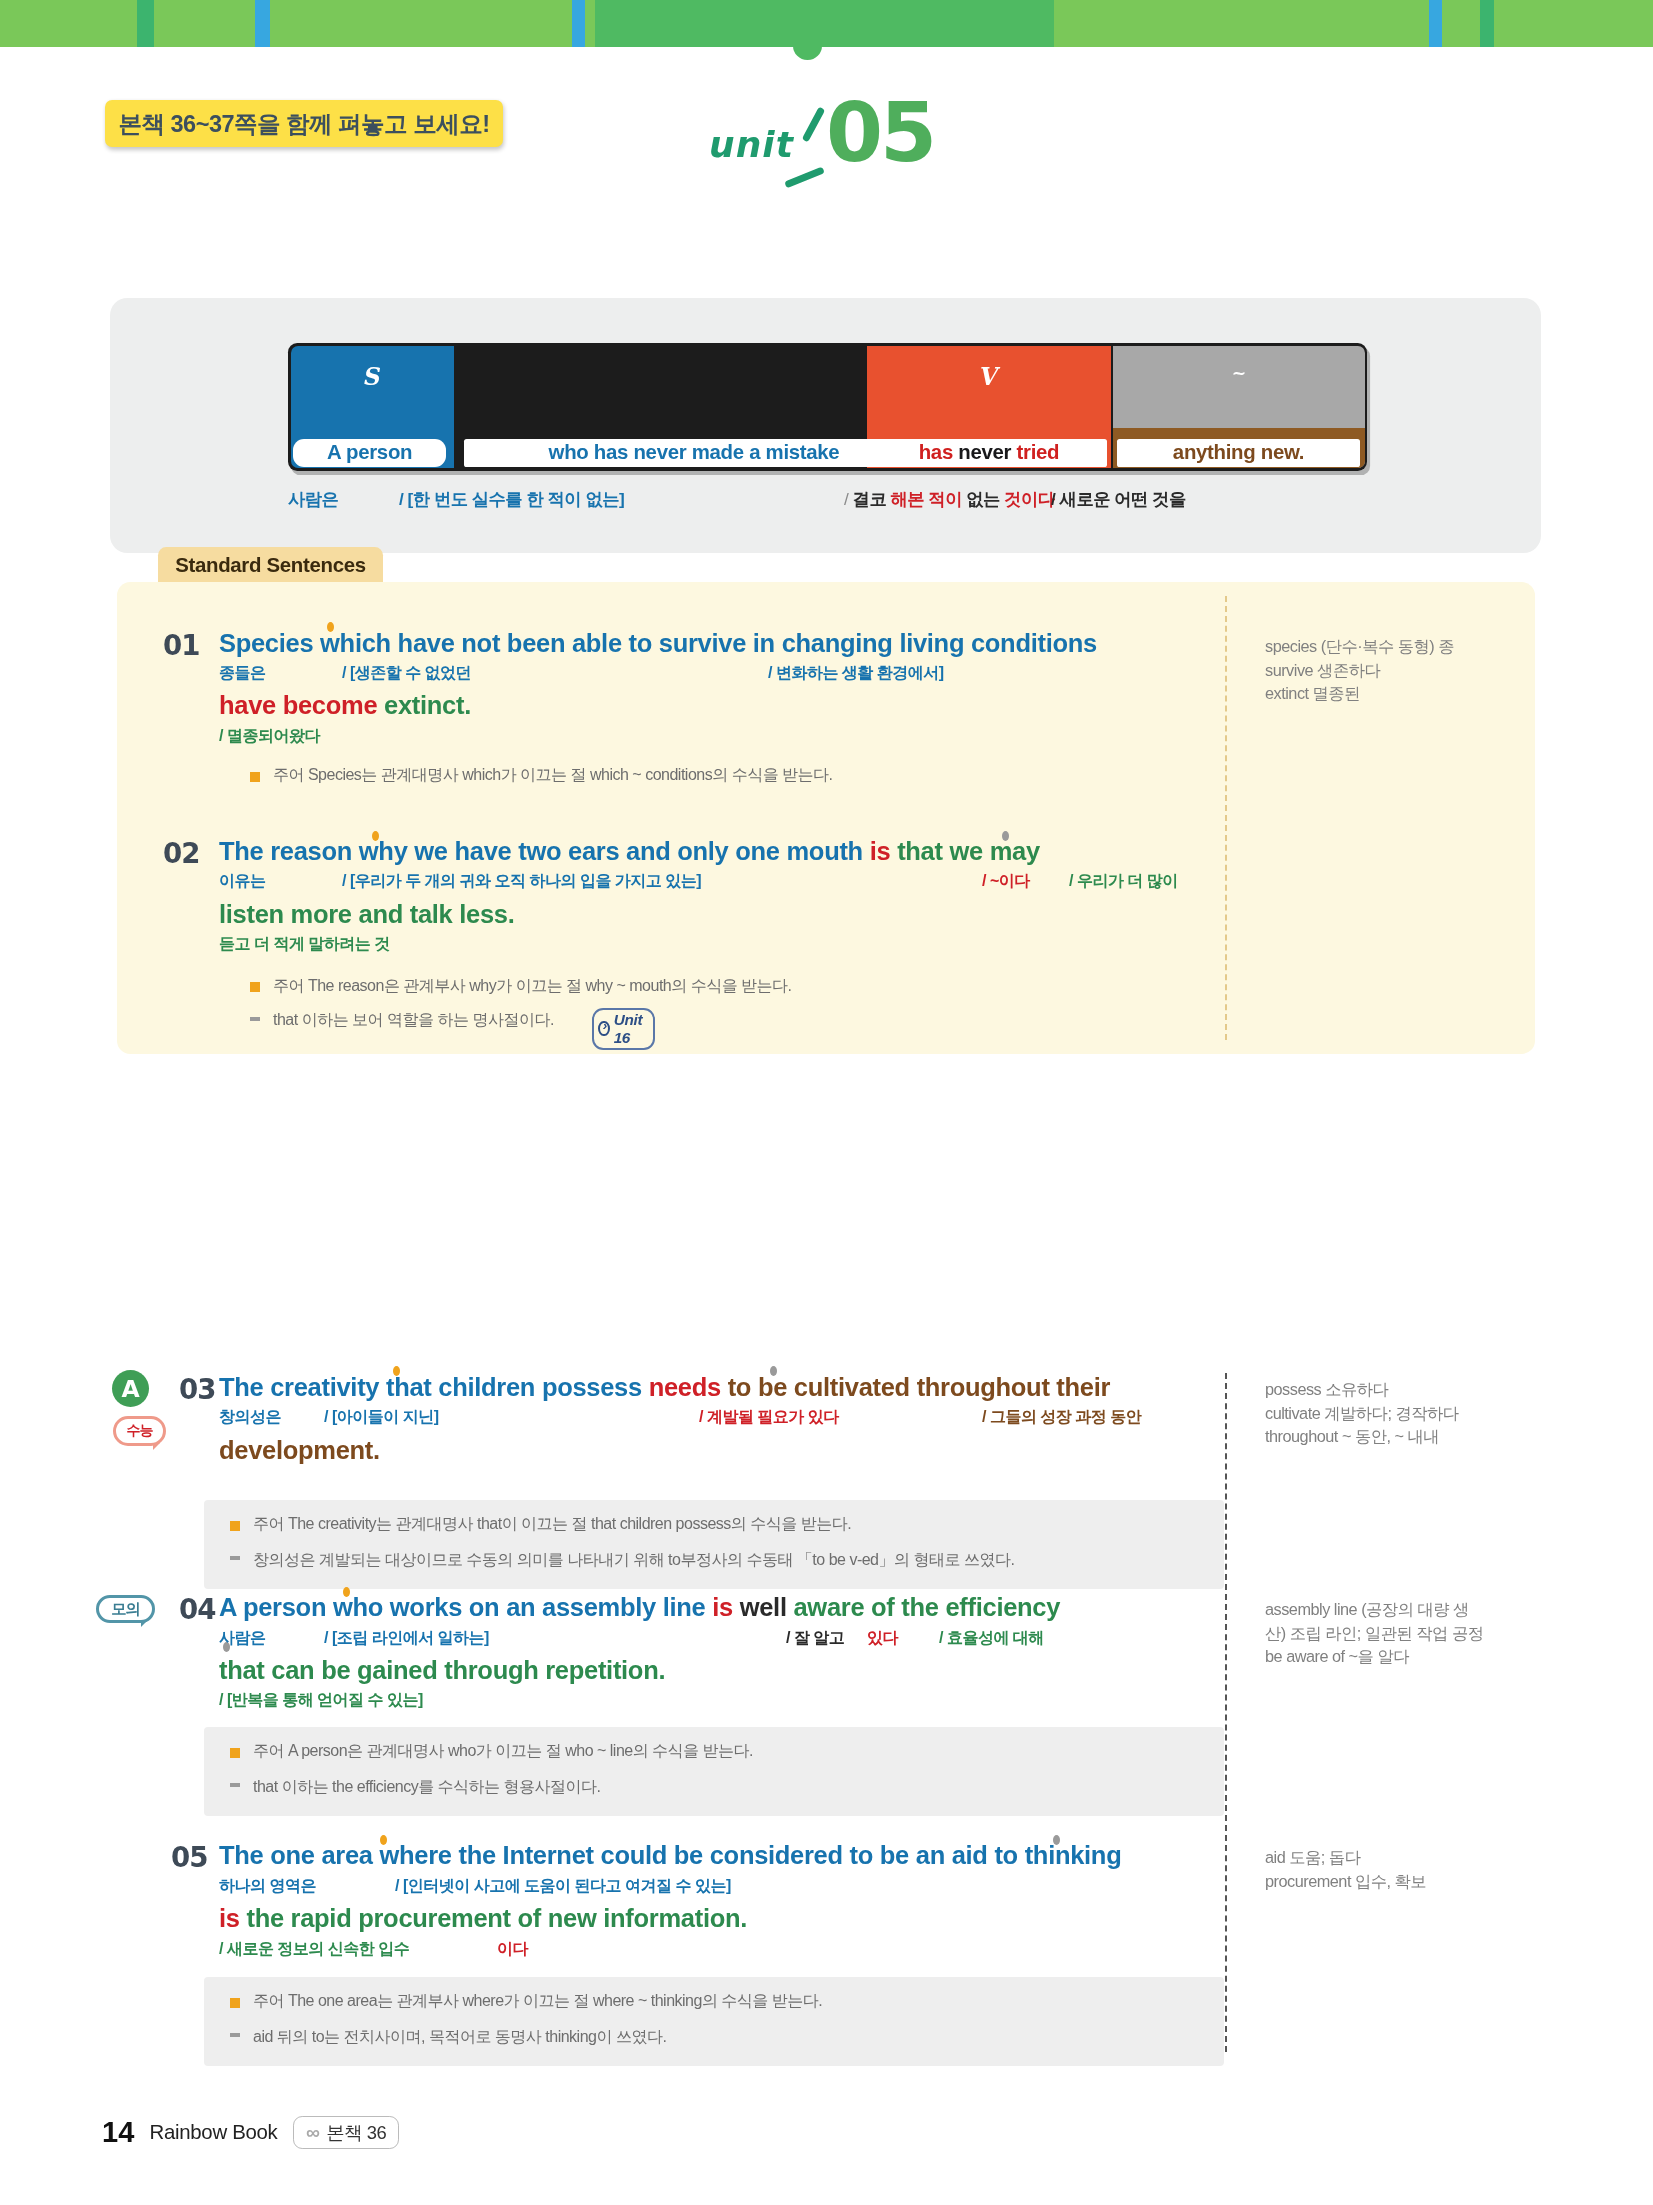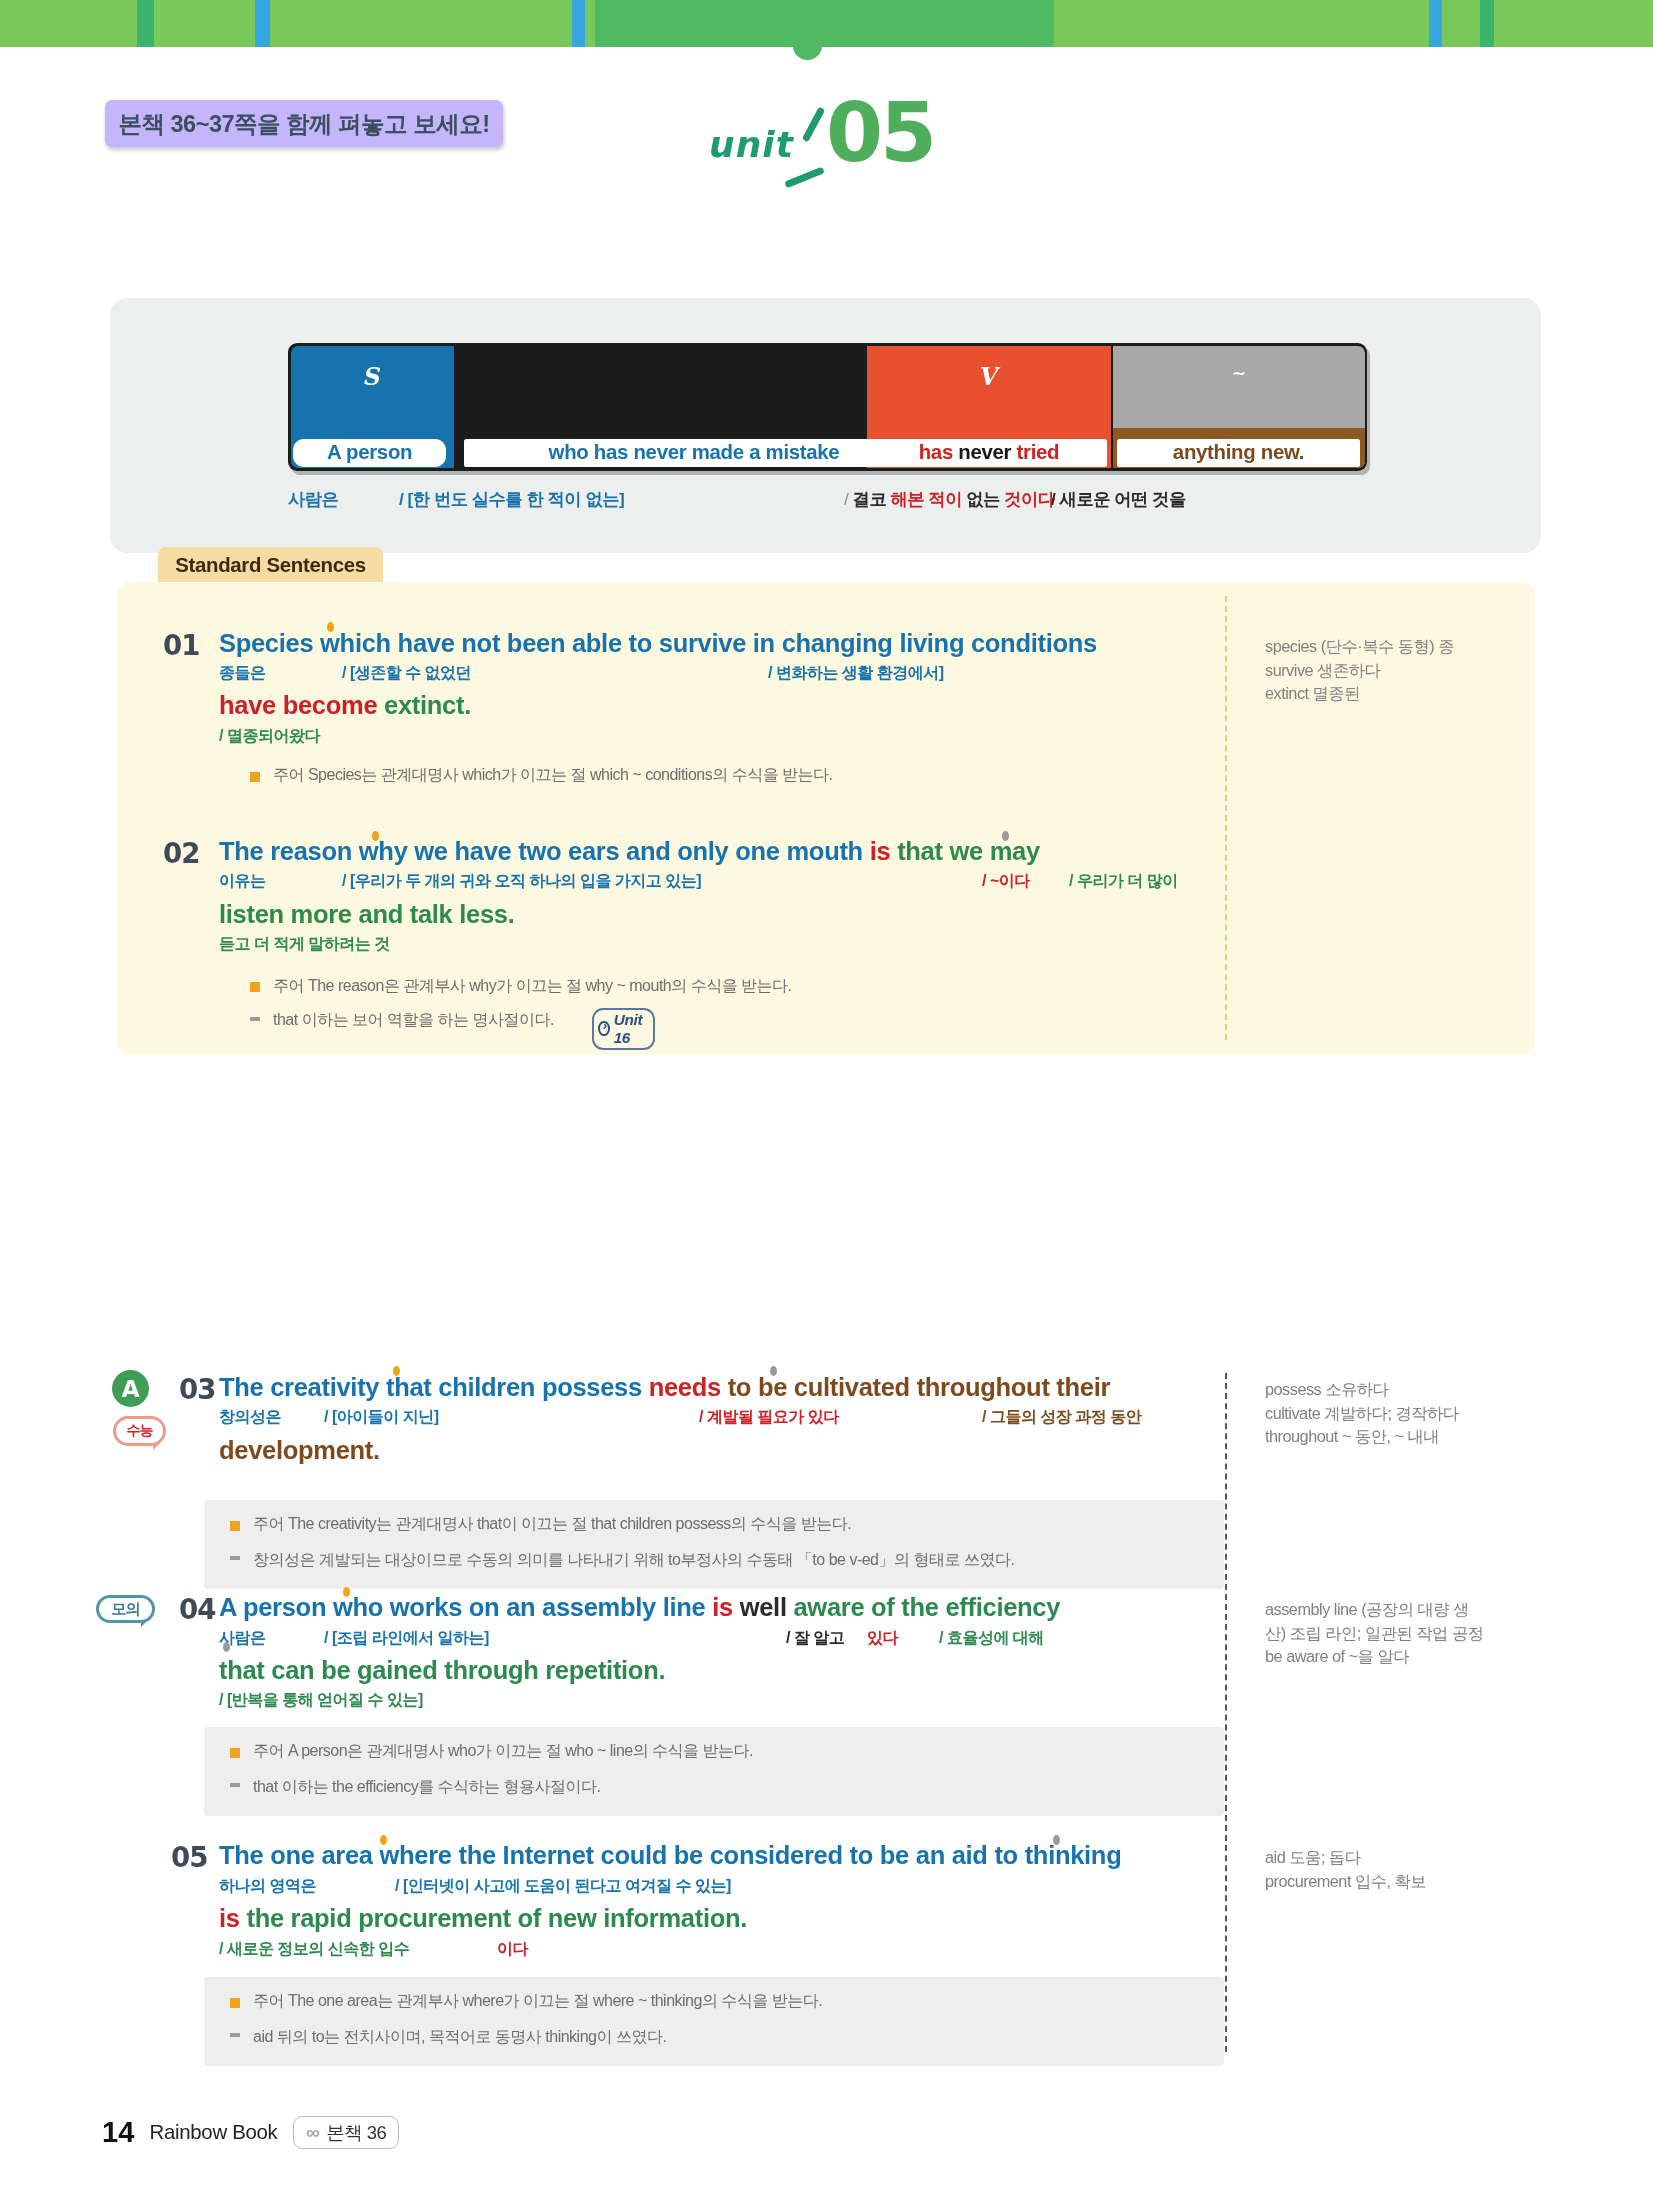--- a/index.html
+++ b/index.html
@@ -18,21 +18,21 @@
   .s-blue      { background: #37a7e0; }
   .s-midgreen  { background: #4fba62; }
   .banner-notch {
     position: absolute; left: 793px; top: 45px; width: 29px; height: 15.3px;
     background: #4fba62; border-radius: 0 0 14.3px 14.3px;
   }
 
   
   .callout {
     position: absolute; left: 105px; top: 100px; width: 398px; height: 47px;
-    background: #c4b5fd; border-radius: 7.1px;
+    background: #fde047; border-radius: 7.1px;
     box-shadow: 1px 2.6px 4.6px rgba(0,0,0,.22);
     display: flex; align-items: center; justify-content: center;
   }
   .callout-text {
     font-size: 23.5px; font-weight: bold; color: #3c4f5e; letter-spacing: -0.5px;
   }
 
   .unit-block { position: absolute; left: 587px; top: 92px; width: 469px; text-align: center; }
   .unit-mark { display: inline-block; position: relative; height: 92px; }
   .unit-word {

